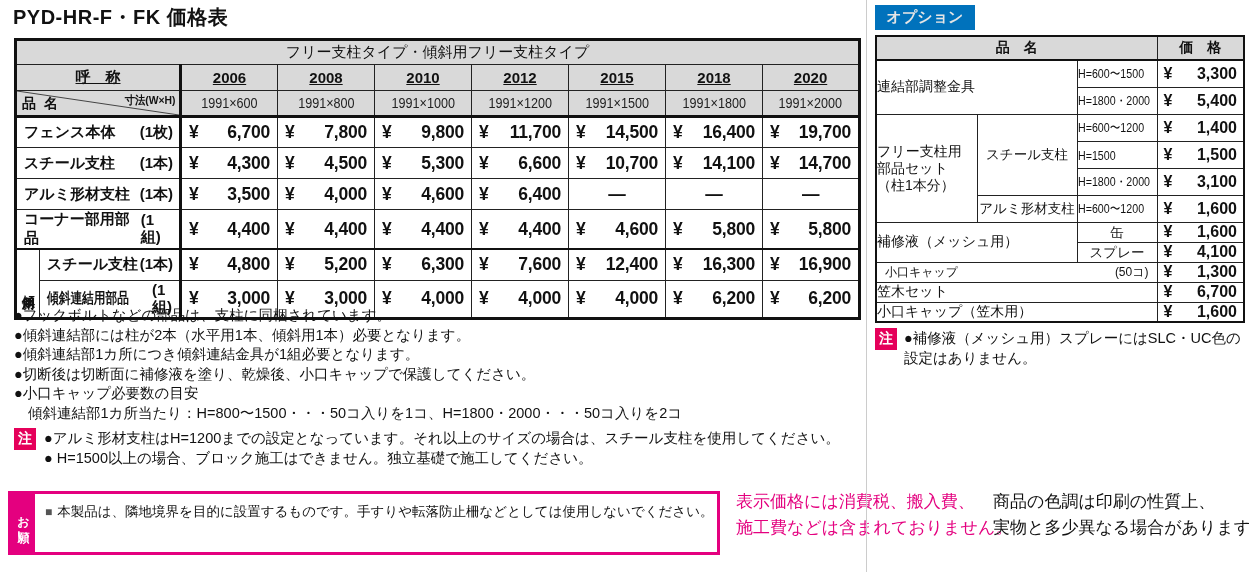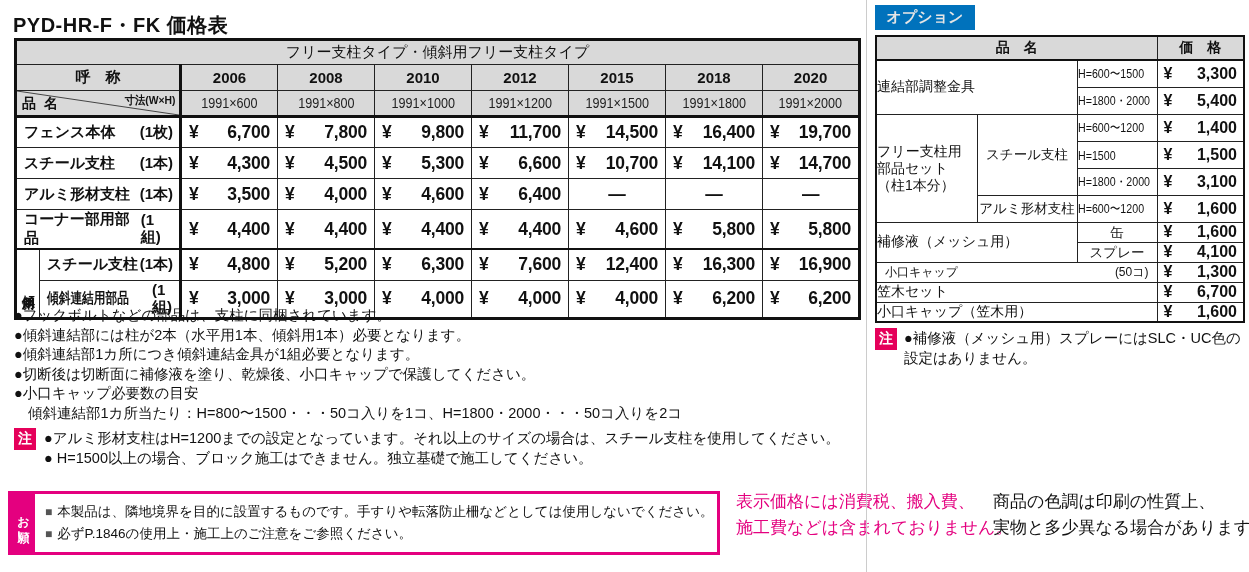--- a/index.html
+++ b/index.html
@@ -1,28 +1,28 @@
 <!DOCTYPE html>
 <html><head>
 <meta charset="utf-8">
 <style>
   html,body{margin:0;padding:0;}
   body{
     width:1249px;height:572px;position:relative;background:#fff;
     font-family:"Liberation Sans","DejaVu Sans",sans-serif;color:#111;
     overflow:hidden;
   }
-  .title{position:absolute;left:13px;top:12px;font-size:20px;font-weight:600;letter-spacing:.5px;}
+  .title{position:absolute;left:13px;top:4px;font-size:20px;font-weight:600;letter-spacing:.5px;}
 
   
   .main-table{position:absolute;left:14px;top:38px;border-collapse:collapse;table-layout:fixed;width:845px;border:3px solid #111;}
   .main-table td{border:1px solid #222;padding:0;overflow:hidden;vertical-align:middle;}
   tr.band{height:25px;}
   tr.band td{background:#d9d9d9;text-align:center;font-weight:400;font-size:15px;}
-  tr.yrow{height:26px;}
+  tr.yrow{height:26px;text-decoration:underline;}
   tr.yrow td{background:#d9d9d9;text-align:center;font-weight:700;font-size:15px;}
   tr.srow{height:26px;}
   tr.srow td{background:#d9d9d9;text-align:center;}
   .sz{font-size:14px;color:#222;display:inline-block;transform:scaleX(.9);white-space:nowrap;}
   td.diag{background:#fff;position:relative;}
   td.diag svg{position:absolute;left:0;top:0;width:100%;height:100%;}
   .diag-bl{position:absolute;left:5px;bottom:2px;font-size:14px;font-weight:600;letter-spacing:2px;}
   .diag-tr{position:absolute;right:3px;top:2px;font-size:11.5px;font-weight:600;transform:scaleX(.9);transform-origin:right center;white-space:nowrap;}
   tr.drow{height:31px;}
   tr.first-data td{border-top:3px solid #111;margin-top:24px;}
@@ -440,21 +440,20 @@
     <div>● H=1500以上の場合、ブロック施工はできません。独立基礎で施工してください。</div>
   </div>
 </div>
 
 <div class="request">
   <div class="tab">
       <span>お願い</span>
     </div>
   <div class="body">
     <div><span class="bullet">■</span><span>本製品は、隣地境界を目的に設置するものです。手すりや転落防止柵などとしては使用しないでください。</span></div>
-    <div><span class="bullet">■</span><span>必ずP.1846の使用上・施工上のご注意をご参照ください。</span></div>
   </div>
 </div>
 
 <div class="price-disc">
   <div>表示価格には消費税、搬入費、</div>
   <div>施工費などは含まれておりません。</div>
 </div>
 <div class="color-disc">
   <div>商品の色調は印刷の性質上、</div>
   <div>実物と多少異なる場合があります。</div>

